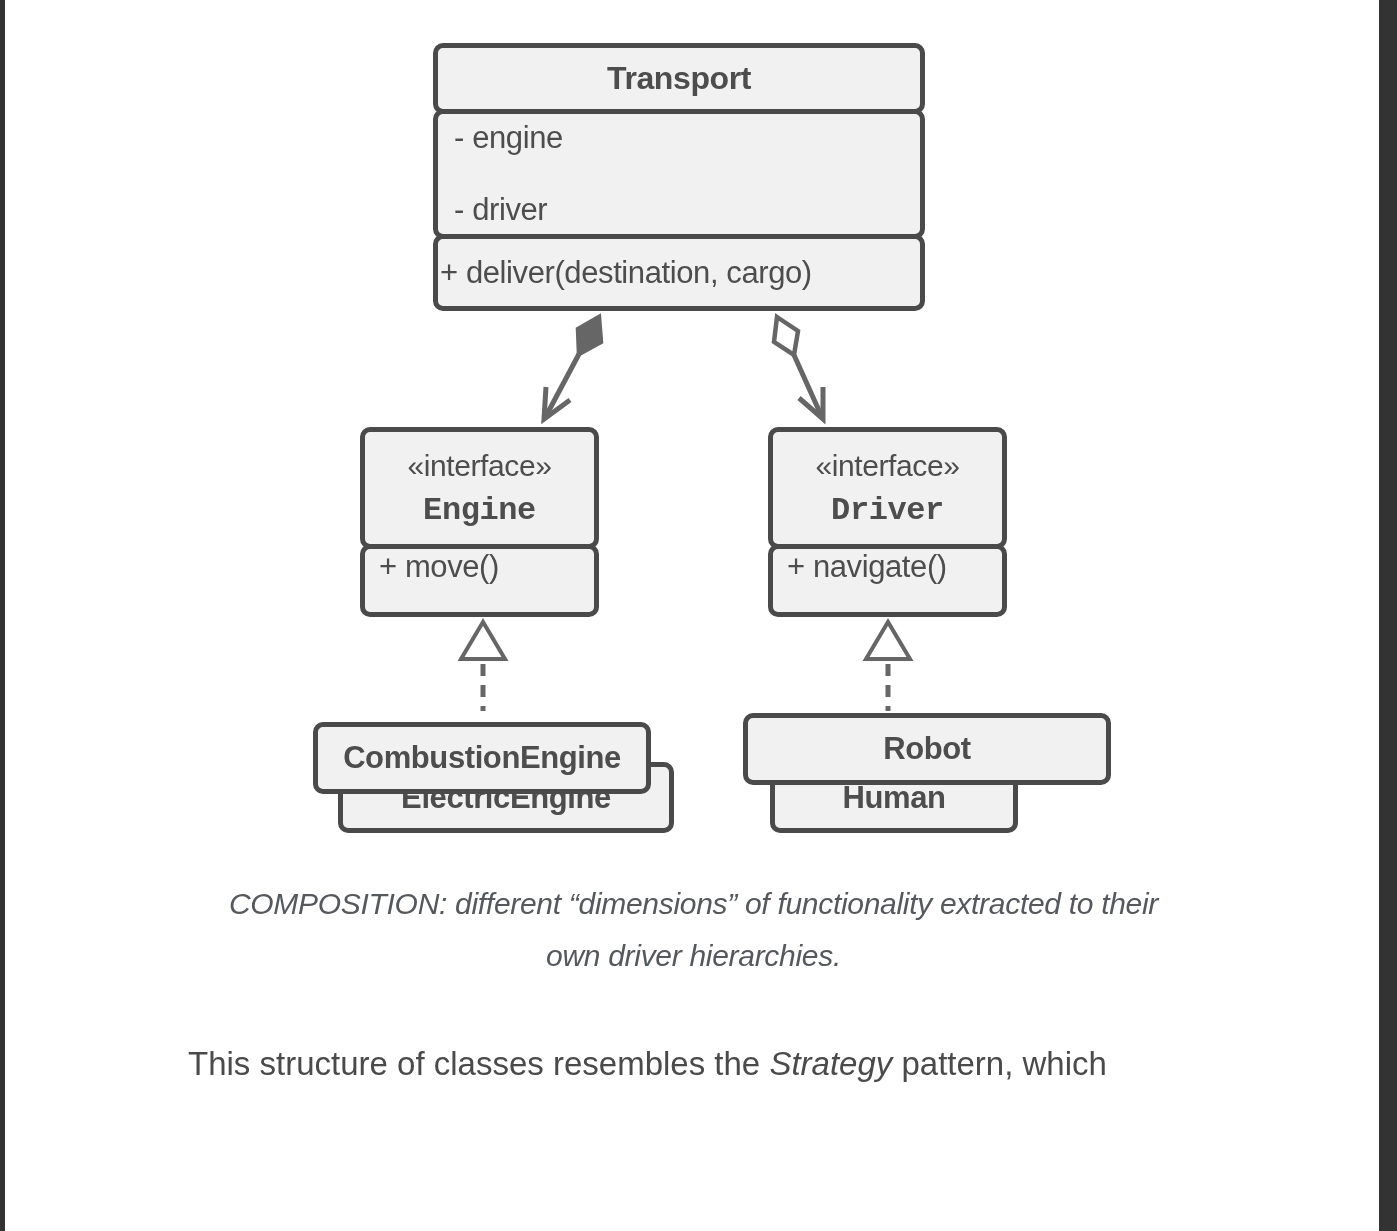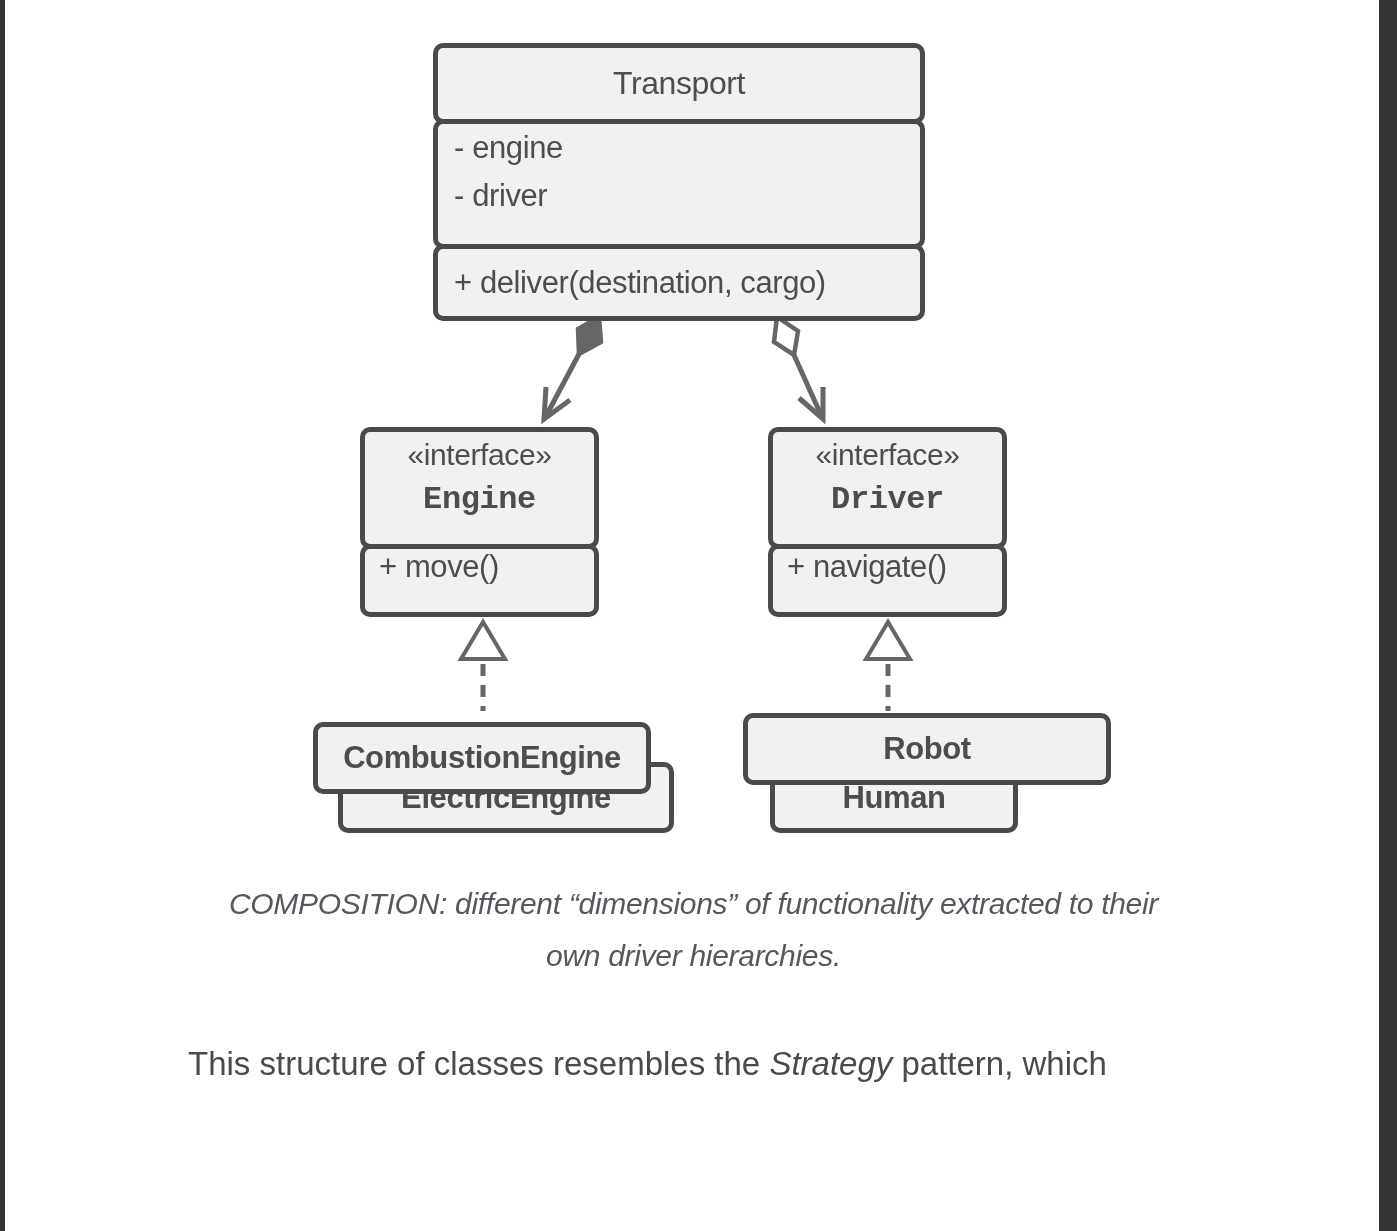--- a/index.html
+++ b/index.html
@@ -50,39 +50,39 @@
   }
   .comp {
     background: var(--box-fill);
     border: 5px solid var(--box-border);
     border-radius: 10px;
     width: 100%;
   }
   .comp + .comp { margin-top: -5px; }
 
   .comp.title {
-    height: 81px;
+    height: 71px;
     display: flex; align-items: center; justify-content: center;
-    font-weight: normal; font-size: 32px;
+    font-weight: bold; font-size: 32px;
   }
   .comp.fields {
     height: 130px;
-    display: flex; flex-direction: column; justify-content: flex-start;
+    display: flex; flex-direction: column; justify-content: space-between;
     font-size: 31px; line-height: 48px;
     padding-left: 16px;
   }
   .comp.methods {
     height: 77px;
     display: flex; align-items: center;
     font-size: 31px;
-    padding-left: 16px;
+    padding-left: 2px;
   }
   .comp.iface-header {
     height: 122px;
-    display: flex; flex-direction: column; align-items: center; 
+    display: flex; flex-direction: column; align-items: center; justify-content: center;
     line-height: 45px;
   }
   .stereotype { font-size: 30px; }
   .iface-name { font-size: 32px; font-weight: bold; font-family: Liberation Mono, monospace; }
   .comp.iface-method {
     height: 73px;
     display: flex; align-items: flex-start;
     font-size: 31px;
     padding-left: 14px;
   }

